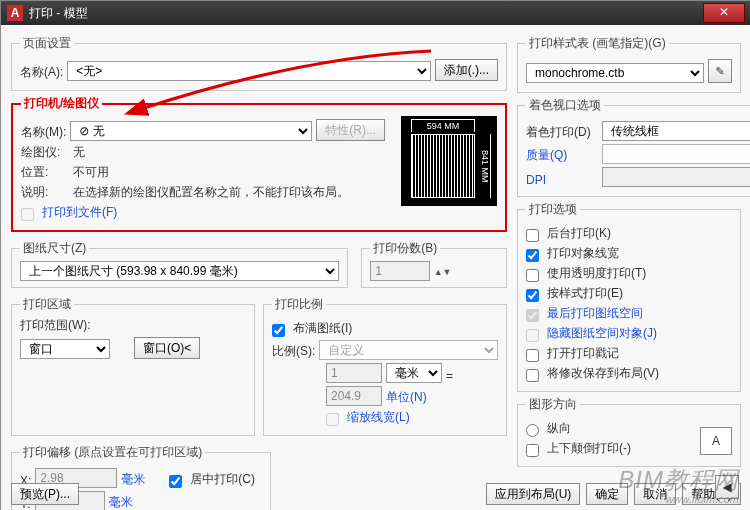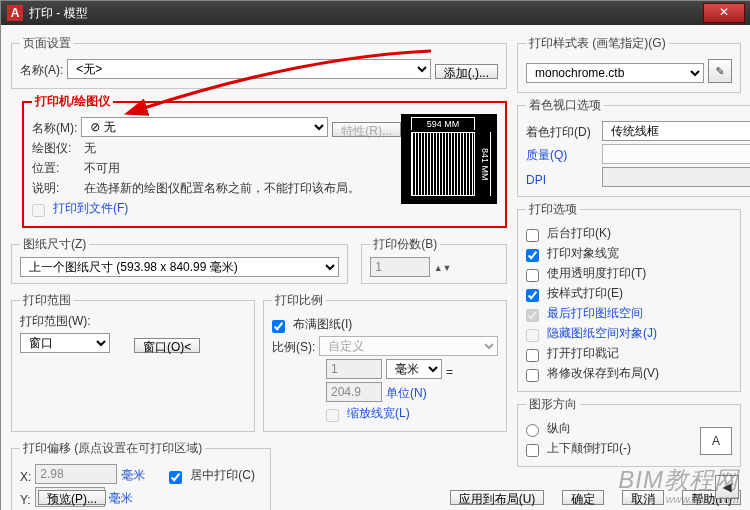--- a/index.html
+++ b/index.html
@@ -49,21 +49,21 @@
   gap: 10px;
 }
 .col-left { flex: 1.15; }
 .col-right { width: 224px; }
 fieldset {
   border: 1px solid #c8c8c8;
   margin: 4px 0;
   padding: 4px 8px 6px 8px;
 }
 legend { font-size: 12px; color: #444; padding: 0 3px; }
-fieldset.highlight { border: 2px solid #d00; margin-left: 11px; }
+fieldset.highlight { border: 2px solid #d00; }
 fieldset.highlight legend { color: #d00; font-weight: bold; }
 .row {
   display: flex;
   align-items: flex-end;
   margin: 3px 0;
   gap: 4px;
 }
 label.inline { white-space: nowrap; }
 select, input[type=text] {
   border: 1px solid #999;
@@ -74,21 +74,21 @@
   box-sizing: border-box;
 }
 select { appearance: auto; }
 input[readonly], input.disabled {
   background: #efefef;
   color: #888;
 }
 button.std {
   border: 1px solid #888;
   background: linear-gradient(#fefefe,#e4e4e4);
-  height: 15px;
+  height: 22px;
   font-size: 12px;
   padding: 0 8px;
   cursor: pointer;
 }
 button.std.disabled { color: #aaa; }
 .preview-box {
   width: 96px; height: 90px;
   background: #000;
   position: relative;
   margin-left: auto;
@@ -134,22 +134,21 @@
   top: 46px; left: 120px;
   width: 320px; height: 70px;
   pointer-events: none;
   z-index: 5;
 }
 .bottom-bar {
   position: absolute;
   bottom: 6px; left: 10px; right: 10px;
   display: flex;
   align-items: center;
-  gap: 18px;
-  margin-left: 27px;
+  gap: 6px;
 }
 .bottom-bar .spacer { flex: 1; }
 .watermark {
   position: absolute;
   bottom: 6px; right: 12px;
   font-size: 24px;
   color: rgba(80,80,80,0.45);
   font-weight: normal;
   font-style: italic;
   letter-spacing: 1px;
@@ -200,21 +199,21 @@
           <label class="inline">名称(A):</label>
           <select style="flex:1">
             <option>&lt;无&gt;</option>
           </select>
           <button class="std">添加(.)...</button>
         </div>
       </fieldset>
 
       <fieldset class="highlight">
         <legend>打印机/绘图仪</legend>
-        <div style="display:flex;gap:0">
+        <div style="display:flex;gap:16px">
           <div style="flex:1">
             <div class="row">
               <label class="inline">名称(M):</label>
               <select style="flex:1">
                 <option>⊘ 无</option>
               </select>
               <button class="std disabled">特性(R)...</button>
             </div>
             <div class="row">
               <label class="inline" style="width:48px">绘图仪:</label>
@@ -250,21 +249,21 @@
         </fieldset>
         <fieldset style="flex:0.6">
           <legend>打印份数(B)</legend>
           <input type="text" class="disabled" readonly="" style="width: 60px;" value="1">
           <span class="triangle">▲▼</span>
         </fieldset>
       </div>
 
       <div style="display:flex;gap:8px">
         <fieldset style="flex:1">
-          <legend>打印范围</legend>
+          <legend>打印区域</legend>
           <div>打印范围(W):</div>
           <div class="row">
             <select style="width:90px">
               <option>窗口</option>
             </select>
             <button class="std" style="margin-left:20px">窗口(O)&lt;</button>
           </div>
         </fieldset>
 
         <fieldset style="flex:1">

